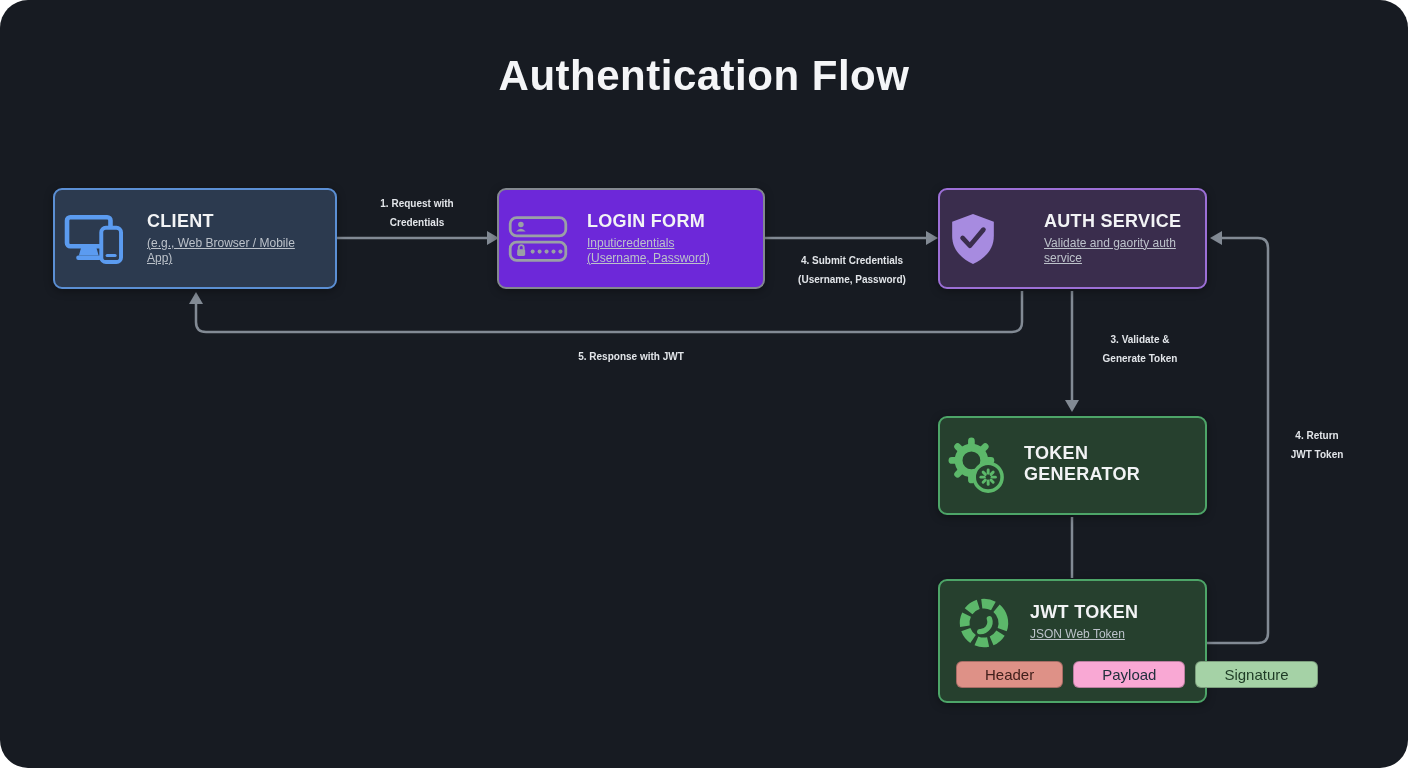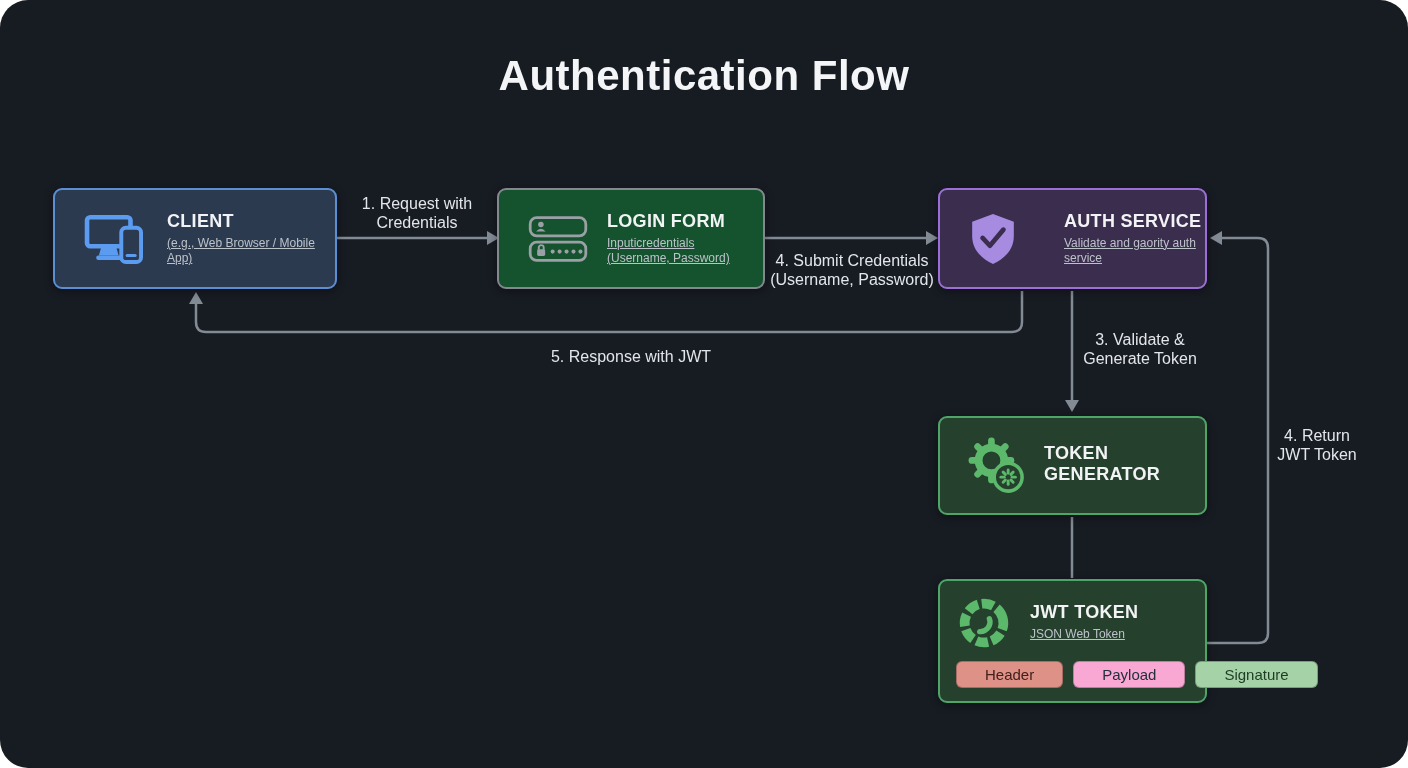--- a/index.html
+++ b/index.html
@@ -8,41 +8,41 @@
     background:#171b22;border-radius:28px;overflow:hidden;
     font-family:"Liberation Sans",sans-serif;
   }
   .page-title{
     position:absolute;top:52px;left:0;width:100%;
     text-align:center;font-size:42px;font-weight:700;color:#f4f5f7;
     letter-spacing:.5px;
   }
   .node{
     position:absolute;border-radius:9px;border:2px solid;
-    display:flex;align-items:center;padding:0 28px;box-sizing:border-box;
+    display:flex;align-items:center;padding:0 8px;box-sizing:border-box;
     box-shadow:0 2px 8px rgba(0,0,0,.35);
   }
   .node .icon-wrap{flex:0 0 auto;display:flex;align-items:center;justify-content:center;}
   .node .txt{margin-left:18px;}
   .node-title{font-size:18px;font-weight:700;color:#f2f3f5;letter-spacing:.3px;margin-bottom:4px;}
   .node-sub{font-size:12px;color:#bcc2ca;line-height:1.28;text-decoration:underline;}
   .node-client{left:53px;top:188px;width:284px;height:101px;background:#2c3a4f;border-color:#5b8fd4;}
-  .node-login{left:497px;top:188px;width:268px;height:101px;background:#14532d;border-color:#83888f;}
+  .node-login{left:497px;top:188px;width:268px;height:101px;background:#6d28d9;border-color:#83888f;}
   .node-auth{left:938px;top:188px;width:269px;height:101px;background:#3a2d4d;border-color:#9c6fd6;gap:28px;}
   .node-tokgen{left:938px;top:416px;width:269px;height:99px;background:#26402e;border-color:#4da568;}
   .node-jwt{left:938px;top:579px;width:269px;height:124px;background:#26402e;border-color:#4da568;
     flex-direction:column;align-items:stretch;justify-content:center;padding:12px 16px;}
   .jwt-top{display:flex;align-items:center;}
   .badges{display:flex;gap:10px;margin-top:10px;}
   .badge{font-size:15px;font-weight:500;padding:4px 28px;border-radius:6px;border:1px solid rgba(0,0,0,.25);}
   .badge-header{background:#de9187;color:#42201c;}
   .badge-payload{background:#f9a8d4;color:#22303d;}
   .badge-signature{background:#a5d2a6;color:#1f3c26;}
   .edge-label{
-    position:absolute;font-size:16px;font-weight:400;color:#e2e5e9;
+    position:absolute;font-size:10px;font-weight:700;color:#e2e5e9;
     text-align:center;line-height:19px;
   }
   .lbl-1{left:337px;top:194px;width:160px;}
   .lbl-2{left:762px;top:251px;width:180px;}
   .lbl-3{left:1082px;top:330px;width:116px;}
   .lbl-4{left:1262px;top:426px;width:110px;}
   .lbl-5{left:531px;top:347px;width:200px;}
   svg.edges{position:absolute;left:0;top:0;pointer-events:none;}
   .edge-stroke{stroke:#828a94;stroke-width:2.5;fill:none;}
   .edge-head{fill:#828a94;stroke:none;}

